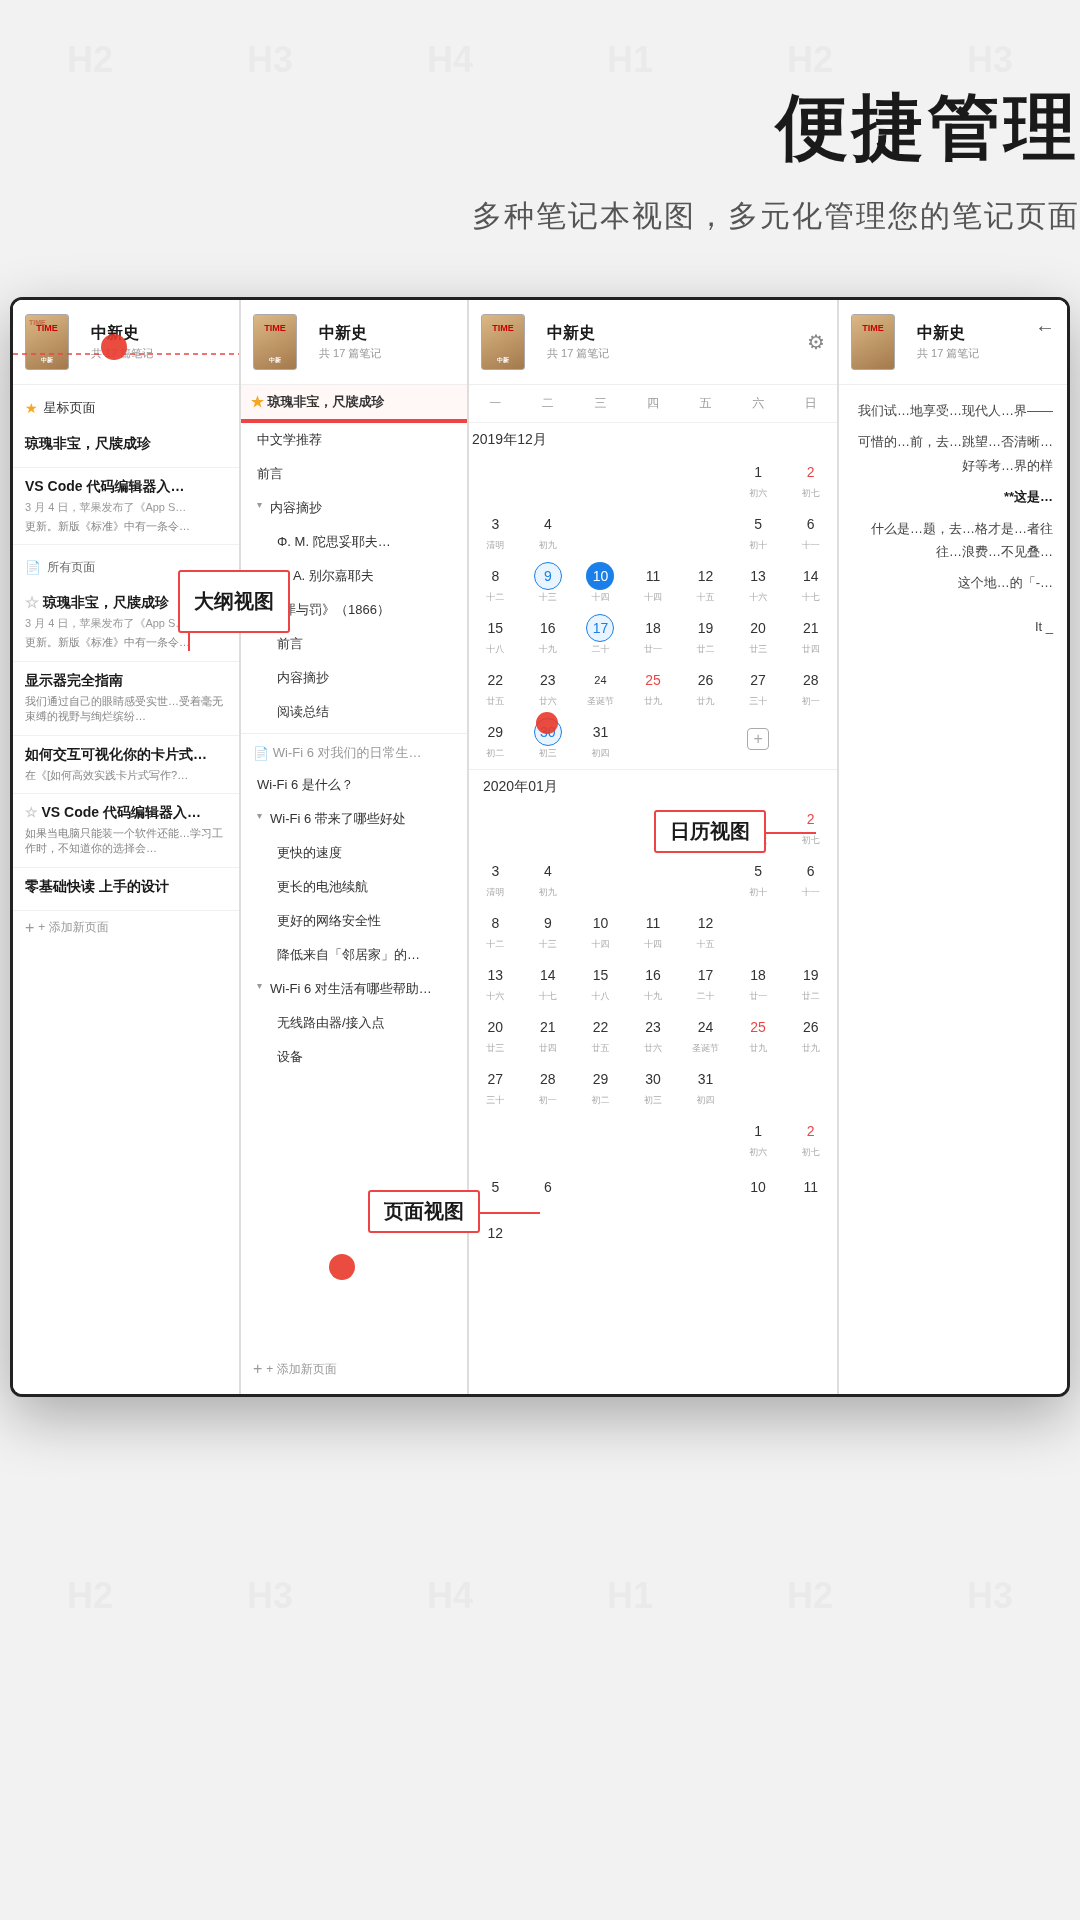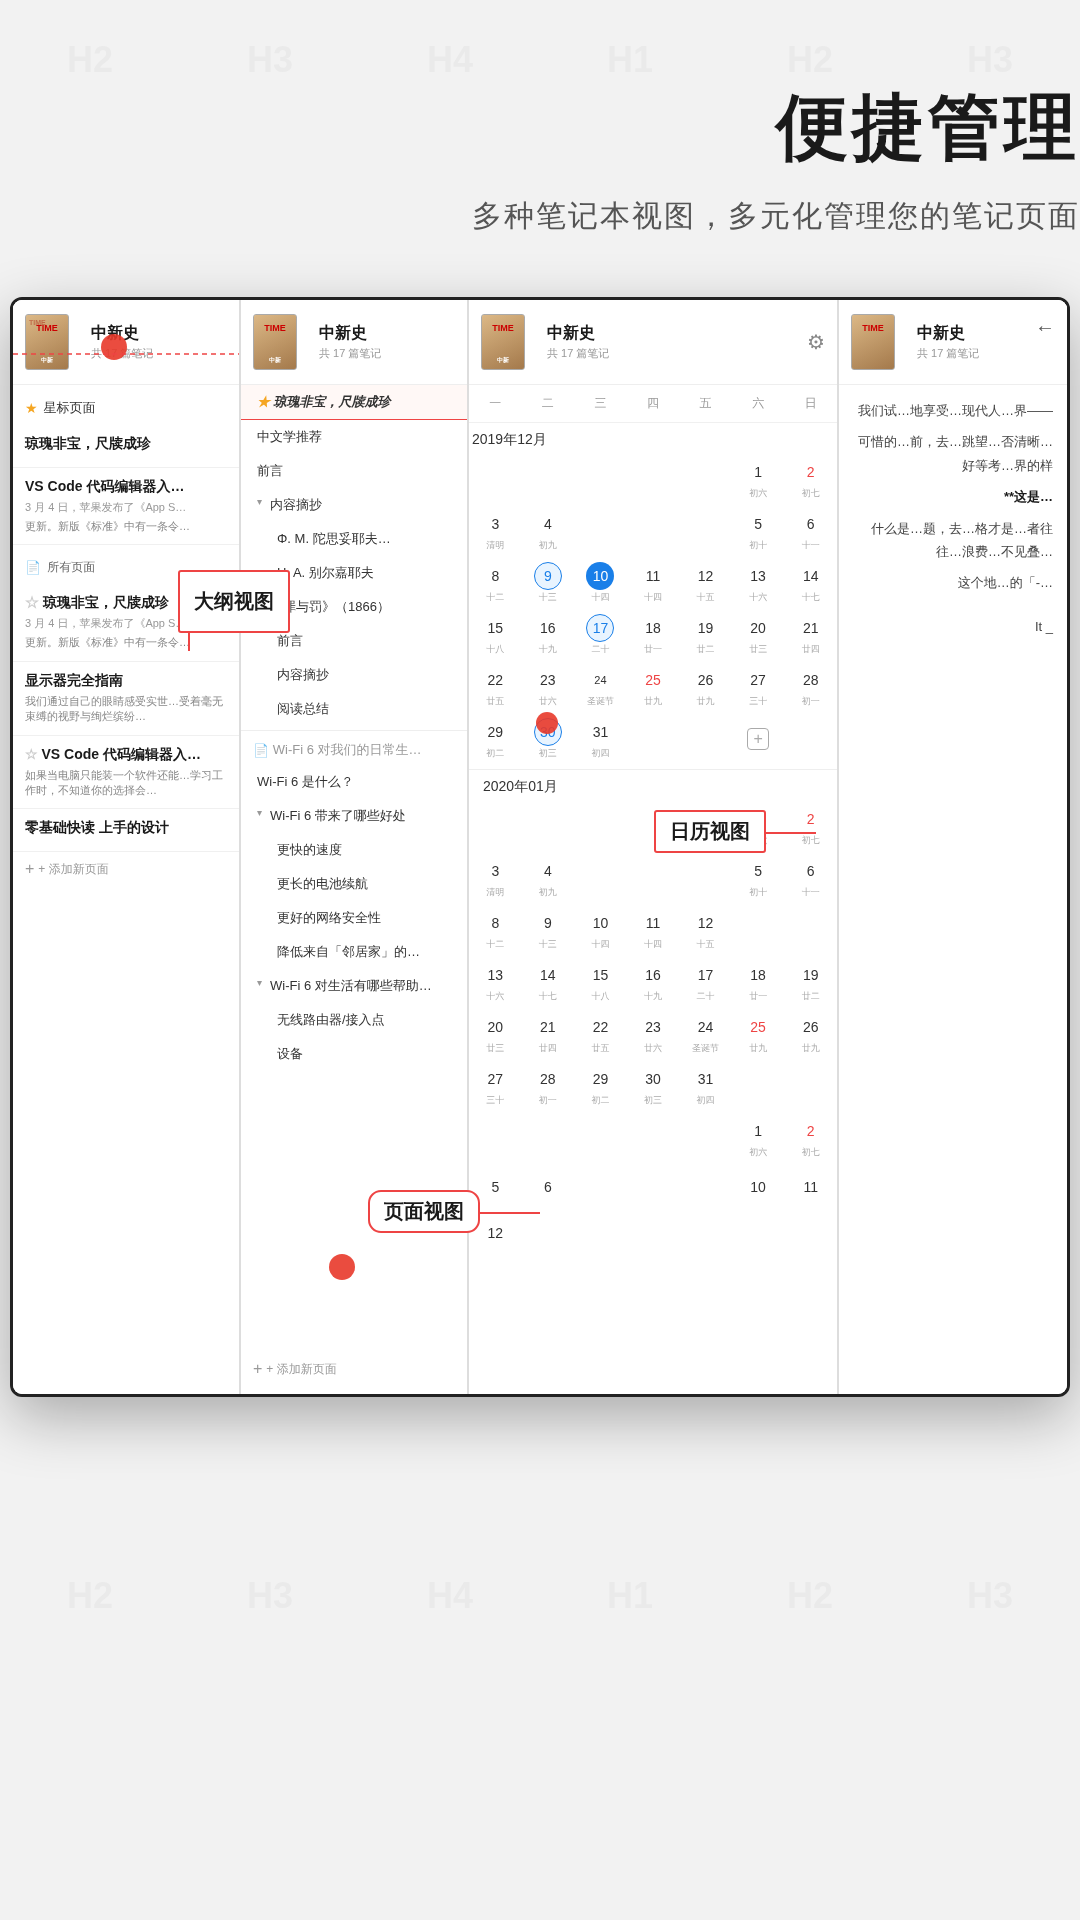--- a/index.html
+++ b/index.html
@@ -405,20 +405,24 @@
       </div>
       <div class="list-item-date">3 月 4 日，苹果发布了《App S…</div>
       <div class="list-item-preview">更新。新版《标准》中有一条令…</div>
     </div>
 
     <div class="list-item">
       <div class="list-item-title" style="font-weight:700;">显示器完全指南</div>
       <div class="list-item-preview">我们通过自己的眼睛感受实世…受着毫无束缚的视野与绚烂缤纷…</div>
     </div>
 
+    <div class="list-item">
+      <div class="list-item-title" style="font-weight:700;">如何交互可视化你的卡片式…</div>
+      <div class="list-item-preview">在《[如何高效实践卡片式写作?…</div>
+    </div>
 
     <div class="list-item">
       <div class="list-item-title">
         <span class="star-unfilled">☆</span> VS Code 代码编辑器入…
       </div>
       <div class="list-item-preview">如果当电脑只能装一个软件还能…学习工作时，不知道你的选择会…</div>
     </div>
 
     <div class="list-item">
       <div class="list-item-title" style="font-weight:700;">零基础快读 上手的设计</div>
@@ -437,21 +441,21 @@
         <div style="position:absolute;top:0;left:0;right:0;bottom:0;background:linear-gradient(160deg,#d4a56a 0%,#8b5a2b 100%);opacity:0.6;"></div>
         <div style="position:absolute;top:8px;left:0;right:0;text-align:center;font-size:9px;font-weight:900;color:#c00;">TIME</div>
         <div style="position:absolute;bottom:4px;left:0;right:0;text-align:center;font-size:6px;color:#fff;font-weight:600;">中新</div>
       </div>
       <div class="notebook-info">
         <div class="notebook-name">中新史</div>
         <div class="notebook-count">共 17 篇笔记</div>
       </div>
     </div>
 
-    <div style="background:#fff8f6;padding:8px 16px;font-size:13px;font-weight:600;color:#333;border-bottom:1px solid #ef4444;font-style:italic;">
+    <div style="background:#fff8f6;padding:8px 10px;font-size:13px;font-weight:600;color:#333;border-bottom:4px solid #ef4444;">
       <span style="color:#f5a623">★</span> 琼瑰非宝，尺牍成珍
     </div>
 
     <div class="outline-item">
       <span>中文学推荐</span>
     </div>
     <div class="outline-item">
       <span>前言</span>
     </div>
     <div class="outline-item">
@@ -912,17 +916,17 @@
 </div>
 
 <div style="position:absolute;top:810px;left:654px;z-index:70;">
   <div style="background:#fff;border:2px solid #e44;padding:6px 14px;font-size:20px;font-weight:700;color:#1a1a1a;border-radius:3px;white-space:nowrap;">日历视图</div>
   <svg style="position:absolute;top:50%;right:-50px;" width="50" height="2">
     <line x1="0" y1="1" x2="50" y2="1" stroke="#e44" stroke-width="2"></line>
   </svg>
 </div>
 
 <div style="position:absolute;top:1190px;left:368px;z-index:70;">
-  <div style="background:#fff;border:2px solid #e44;padding:6px 14px;font-size:20px;font-weight:700;color:#1a1a1a;border-radius:13px;white-space:nowrap;">页面视图</div>
+  <div style="background:#fff;border:2px solid #e44;padding:6px 14px;font-size:20px;font-weight:700;color:#1a1a1a;border-radius:3px;white-space:nowrap;">页面视图</div>
   <svg style="position:absolute;top:50%;right:-60px;" width="60" height="2">
     <line x1="0" y1="1" x2="60" y2="1" stroke="#e44" stroke-width="2"></line>
   </svg>
 </div>
 
 </body></html>

